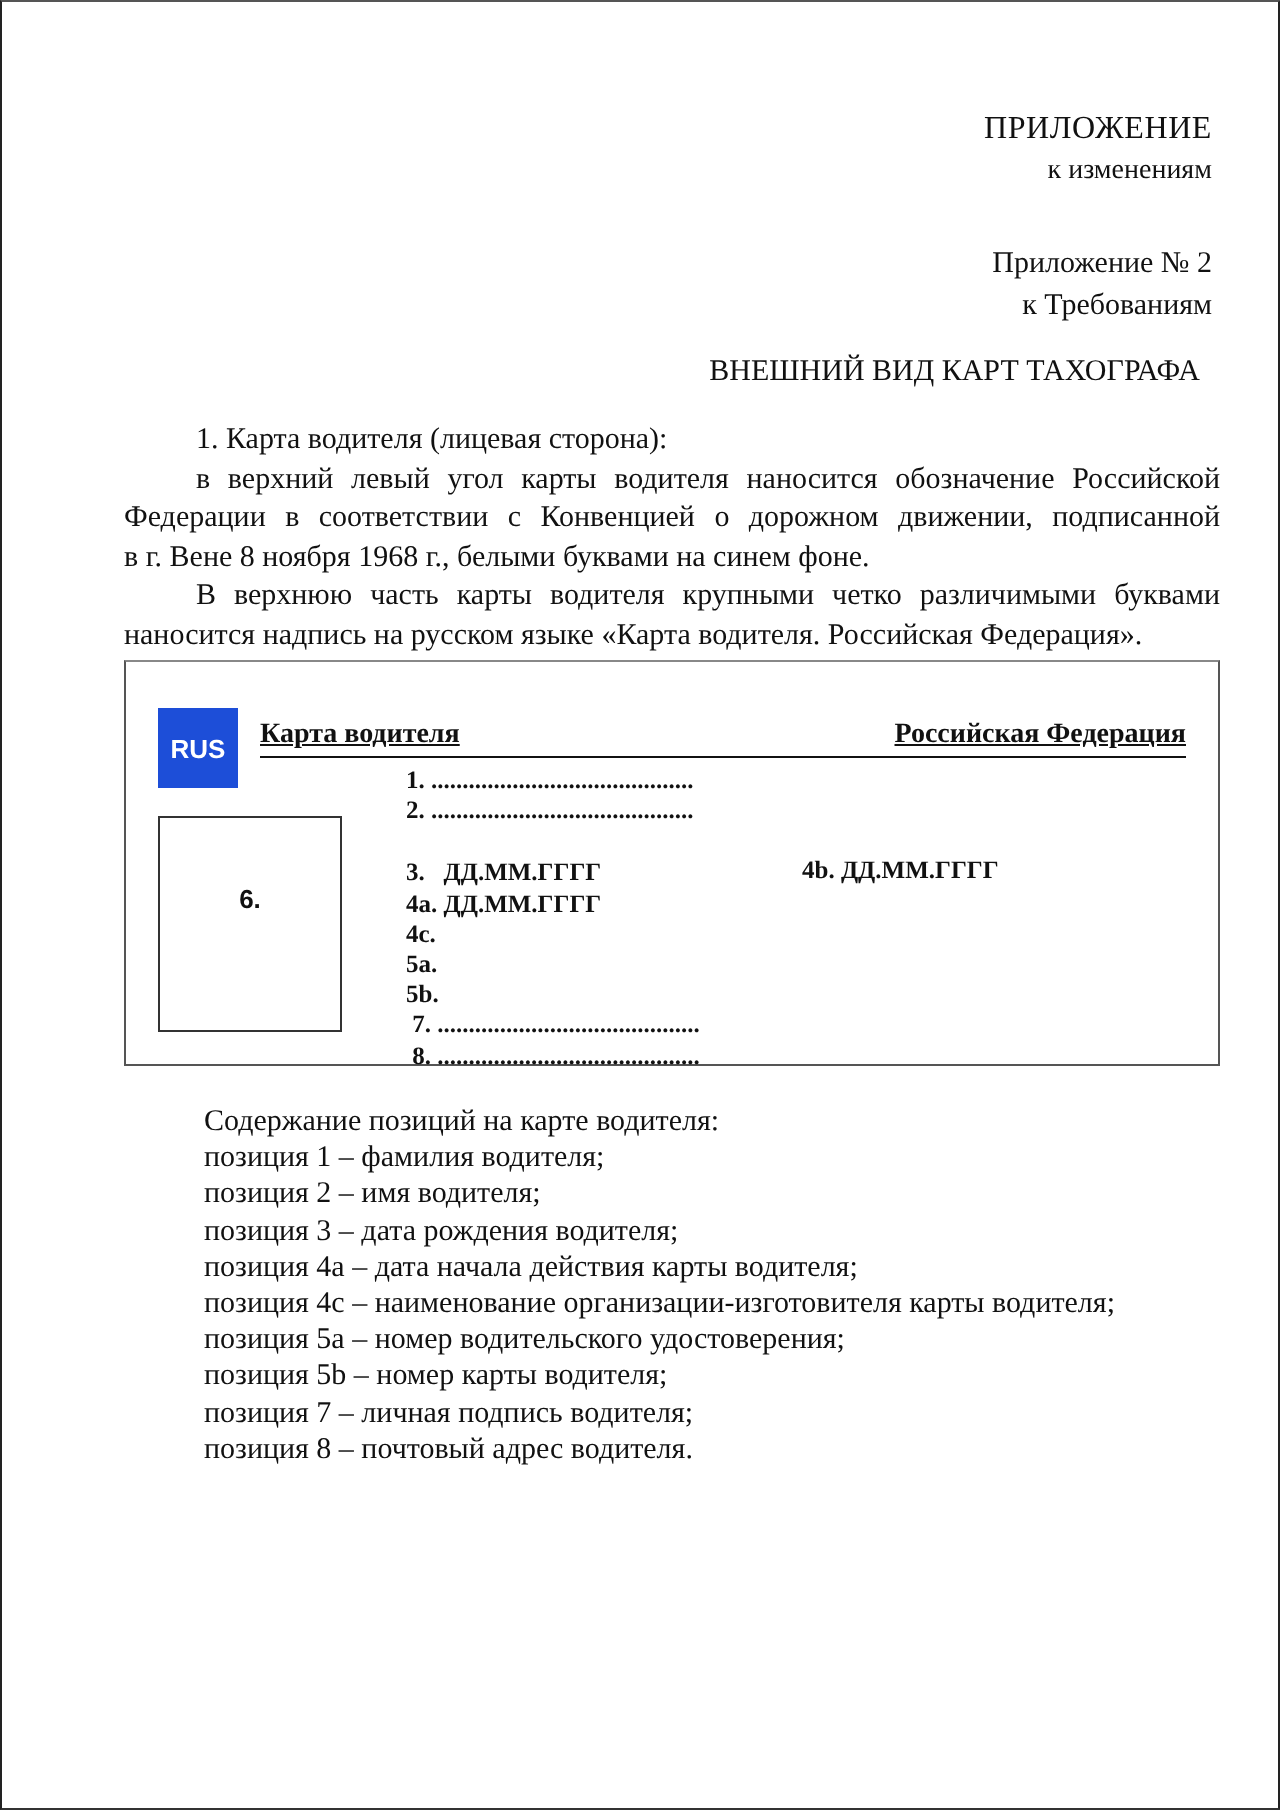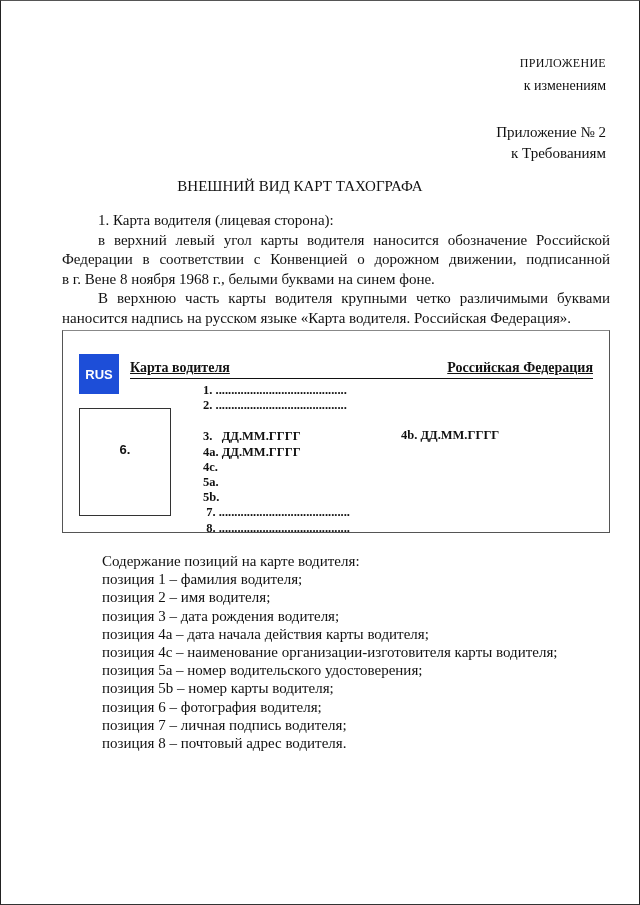--- a/index.html
+++ b/index.html
@@ -2,25 +2,25 @@
 <html><head>
 <meta charset="utf-8">
 <style>
   html, body { margin: 0; padding: 0; background: #fff; }
   body { width: 640px; height: 905px; position: relative; overflow: hidden;
          font-family: "Liberation Serif", "DejaVu Serif", serif; color: #111; }
   .page-frame { position: absolute; left: 0; top: 0; width: 638px; height: 903px;
                 border-left: 1px solid #222; border-top: 1px solid #555;
                 border-right: 2px solid #222; border-bottom: 1px solid #333; }
   .abs { position: absolute; white-space: nowrap; }
-  .annex-title { right: 34px; top: 56px; font-size: 12px; letter-spacing: 0.3px; }
+  .annex-title { right: 34px; top: 56px; font-size: 16px; letter-spacing: 0.3px; }
   .annex-sub { right: 34px; top: 78px; font-size: 14px; }
   .app2-title { right: 34px; top: 124px; font-size: 15px; }
   .app2-sub { right: 34px; top: 145px; font-size: 15px; margin-left: 23px; }
-  .doc-title { left: 0; width: 600px; top: 178px; text-align: center; font-size: 15px; }
+  .doc-title { left: 0; width: 600px; top: 178px; text-align: right; font-size: 15px; }
   .para { left: 62px; width: 548px; font-size: 15px; line-height: 19.5px; }
   .justify { text-align: justify; text-align-last: justify; }
   .indent { text-indent: 36px; }
 
   .card { position: absolute; left: 62px; top: 330px; width: 546px; height: 201px;
           border: 1px solid #555; border-top-color: #888; }
   .rus-badge { position: absolute; left: 16px; top: 23px; width: 40px; height: 40px;
                background: #1d4ed8; color: #fff; font-family: Liberation Sans, sans-serif;
                font-weight: bold; font-size: 13px; display: flex; align-items: center;
                justify-content: center; }
@@ -89,16 +89,15 @@
 
 <div class="abs list" style="top:552px;">
   <div class="item">Содержание позиций на карте водителя:</div>
   <div class="item">позиция 1 – фамилия водителя;</div>
   <div class="item">позиция 2 – имя водителя;</div>
   <div class="item">позиция 3 – дата рождения водителя;</div>
   <div class="item">позиция 4a – дата начала действия карты водителя;</div>
   <div class="item">позиция 4c – наименование организации-изготовителя карты водителя;</div>
   <div class="item">позиция 5a – номер водительского удостоверения;</div>
   <div class="item">позиция 5b – номер карты водителя;</div>
-  <div class="item">позиция 6 – фотография водителя;</div>
   <div class="item">позиция 7 – личная подпись водителя;</div>
   <div class="item">позиция 8 – почтовый адрес водителя.</div>
 </div>
 
 </body></html>

